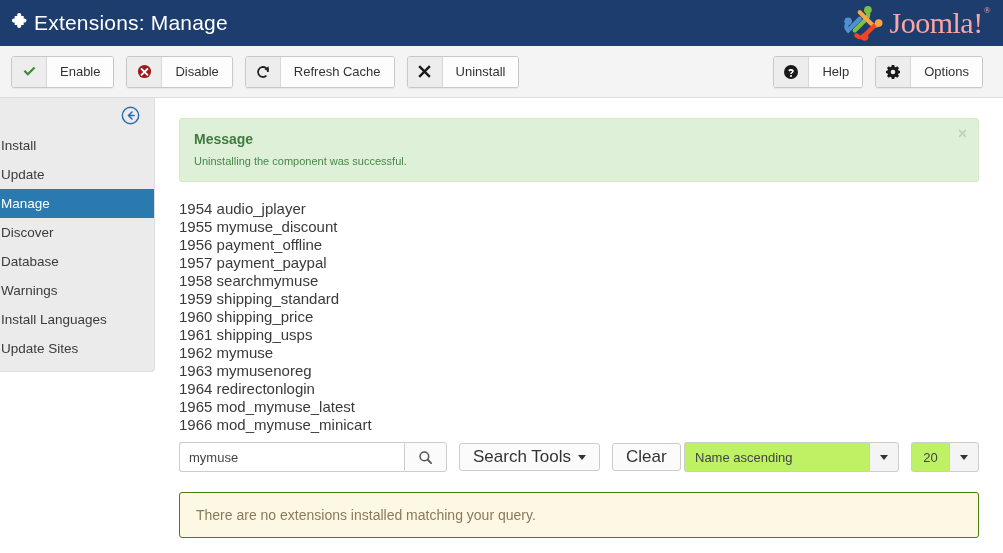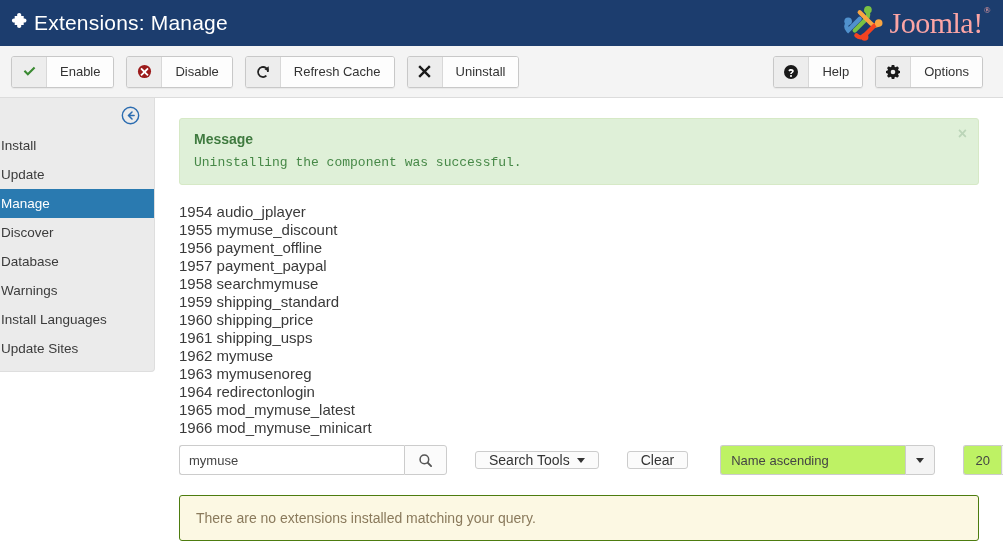--- a/index.html
+++ b/index.html
@@ -149,21 +149,21 @@
     border-radius: 3px;
     padding: 12px 14px 14px 14px;
     color: #468847;
   }
   .alert-success .a-title {
     font-weight: bold;
     font-size: 14px;
     margin-bottom: 8px;
     color: #3f7a3f;
   }
-  .alert-success .a-text { font-size: 13px; color: #468847; font-family: Liberation Mono, monospace; }
+  .alert-success .a-text { font-size: 11px; color: #468847; }
   .alert-close {
     position: absolute;
     top: 7px;
     right: 11px;
     font-size: 16px;
     line-height: 1;
     color: #9fbf9f;
     cursor: pointer;
     font-weight: bold;
     opacity: .55;
@@ -180,21 +180,21 @@
     line-height: 18px;
     padding: 0;
     white-space: nowrap;
   }
 
   
   .filterbar {
     display: flex;
     align-items: center;
     margin-top: 8px;
-    gap: 16px;
+    gap: 0;
   }
   .search-group { display: flex; align-items: stretch; }
   .search-input {
     width: 225px;
     height: 30px;
     border: 1px solid #cccccc;
     border-right: none;
     border-radius: 3px 0 0 3px;
     padding: 0 9px;
     font-size: 13px;
@@ -210,26 +210,26 @@
     border: 1px solid #cccccc;
     border-radius: 0 3px 3px 0;
     background: #fbfbfb;
     display: flex;
     align-items: center;
     justify-content: center;
     cursor: pointer;
     box-sizing: border-box;
   }
   .plain-btn {
-    height: 18px;
+    height: 28px;
     border: 1px solid #cccccc;
     border-radius: 3px;
     background: #fbfbfb;
     padding: 1px 13px;
-    font-size: 14px;
+    font-size: 17px;
     color: #333333;
     display: inline-flex;
     align-items: center;
     gap: 7px;
     cursor: pointer;
     font-family: "Liberation Sans", sans-serif;
     box-sizing: border-box;
     white-space: nowrap;
   }
   .caret {

